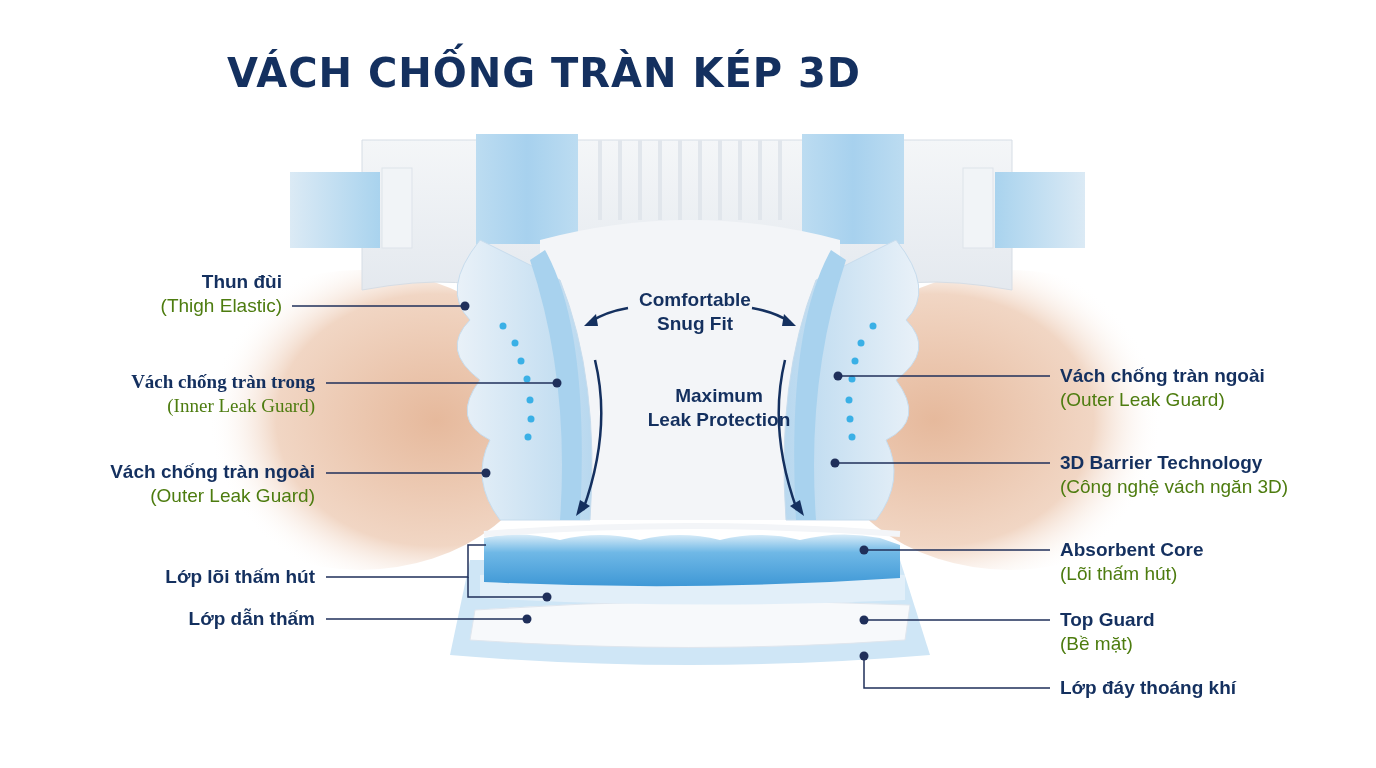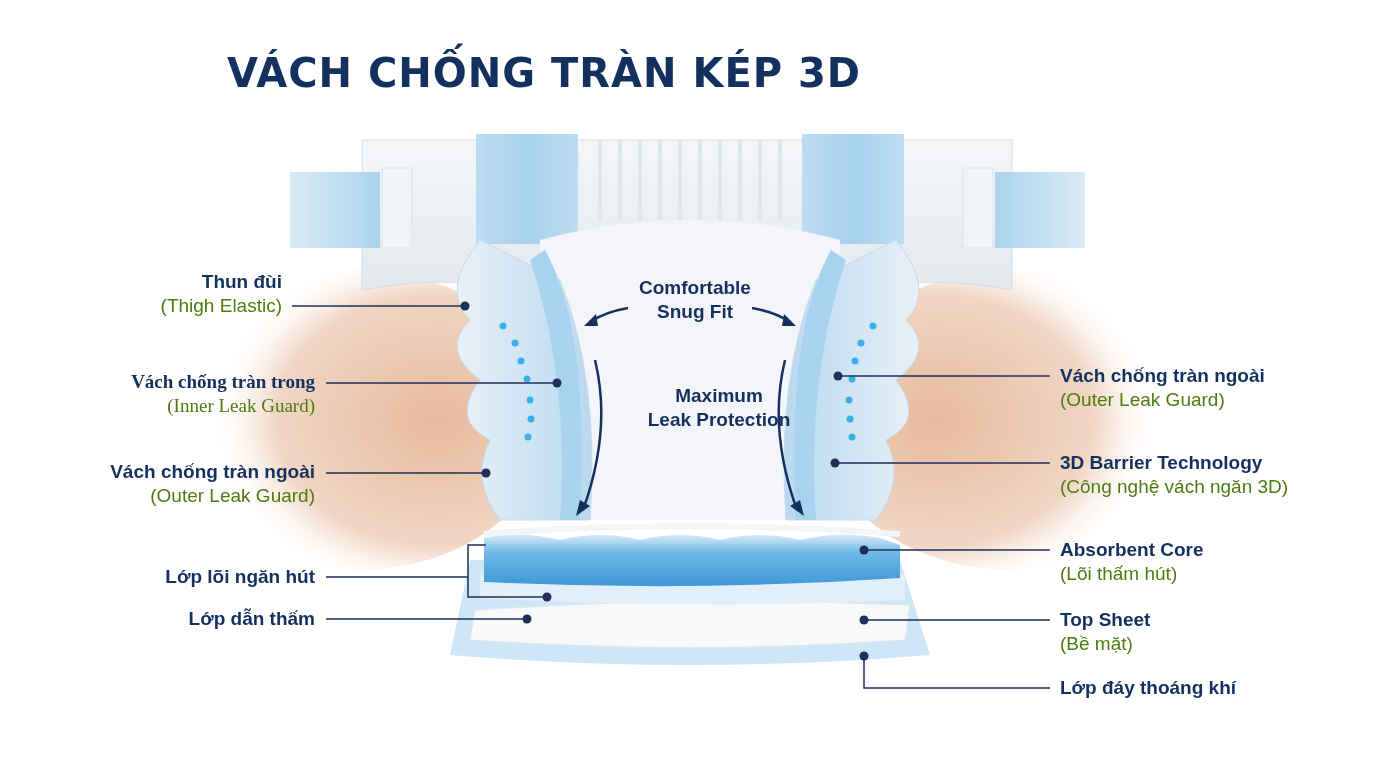--- a/index.html
+++ b/index.html
@@ -159,21 +159,21 @@
       <circle cx="838" cy="376" r="4.5"></circle>
         <circle cx="835" cy="463" r="4.5"></circle>
         <circle cx="864" cy="550" r="4.5"></circle>
       <circle cx="864" cy="620" r="4.5"></circle>
         <circle cx="864" cy="656" r="4.5"></circle>
     </g>
   </svg>
 
   <div class="title">VÁCH CHỐNG TRÀN KÉP 3D</div>
 
-  <div class="center-text" style="left:600px;top:276px;width:190px;text-align:center;">
+  <div class="center-text" style="left:600px;top:288px;width:190px;text-align:center;">
     <span style="display:block">Comfortable</span>
     <span style="display:block">Snug Fit</span>
   </div>
   <div class="center-text" style="left:600px;top:384px;width:190px;padding-left:24px;">
     <span style="display:block">Maximum</span>
     <span style="display:block">Leak Protection</span>
   </div>
 
   <div class="lbl right-align" style="right:1094px;top:270px;">
     <span class="b">Thun đùi</span>
@@ -181,39 +181,39 @@
   </div>
   <div class="lbl right-align" style="right:1061px;top:370px;font-family:Liberation Serif, serif;">
     <span class="b">Vách chống tràn trong</span>
     <span class="n">(Inner Leak Guard)</span>
   </div>
   <div class="lbl right-align" style="right:1061px;top:460px;">
     <span class="b">Vách chống tràn ngoài</span>
     <span class="n">(Outer Leak Guard)</span>
   </div>
   <div class="lbl right-align" style="right:1061px;top:565px;">
-    <span class="b">Lớp lõi ngăn hút</span>
+    <span class="b">Lớp lõi thấm hút</span>
   </div>
   <div class="lbl right-align" style="right:1061px;top:607px;">
     <span class="b">Lớp dẫn thấm</span>
   </div>
 
   <div class="lbl" style="left:1060px;top:364px;">
     <span class="b">Vách chống tràn ngoài</span>
     <span class="n">(Outer Leak Guard)</span>
   </div>
   <div class="lbl" style="left:1060px;top:451px;">
     <span class="b">3D Barrier Technology</span>
     <span class="n">(Công nghệ vách ngăn 3D)</span>
   </div>
   <div class="lbl" style="left:1060px;top:538px;">
     <span class="b">Absorbent Core</span>
     <span class="n">(Lõi thấm hút)</span>
   </div>
   <div class="lbl" style="left:1060px;top:608px;">
-    <span class="b">Top Sheet</span>
+    <span class="b">Top Guard</span>
     <span class="n">(Bề mặt)</span>
   </div>
   <div class="lbl" style="left:1060px;top:676px;">
     <span class="b">Lớp đáy thoáng khí</span>
   </div>
 
 </div>
 
 </body></html>

